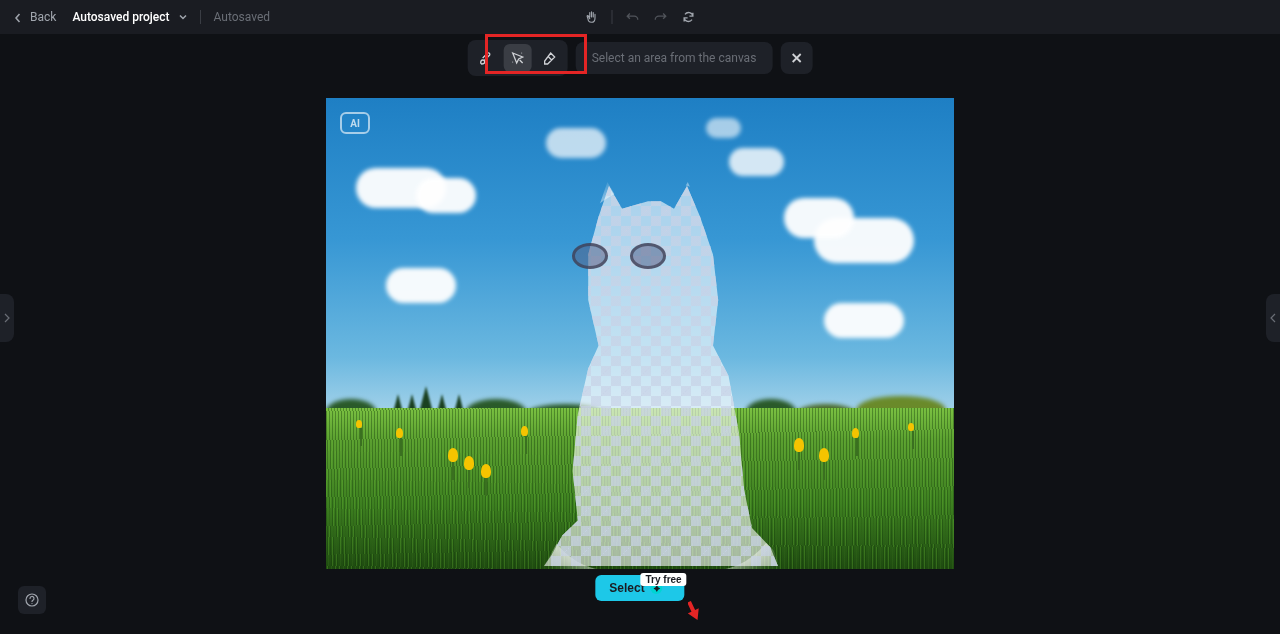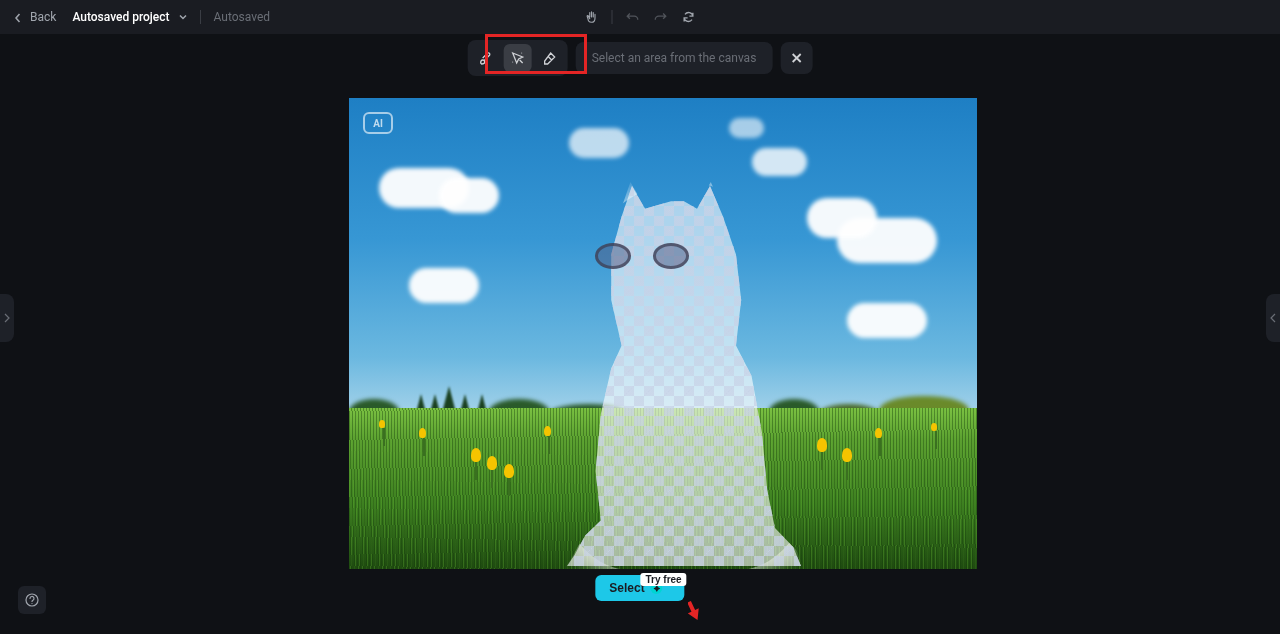--- a/index.html
+++ b/index.html
@@ -135,21 +135,20 @@
       left: 50%;
       transform: translateX(-50%);
       width: 628px;
       height: 471px;
     }
     .canvas {
       width: 100%;
       height: 100%;
       position: relative;
       overflow: hidden;
-      margin-left: 23px;
     }
     
     
     .sky {
       position: absolute;
       inset: 0;
       background: linear-gradient(to bottom, #1e7fc4 0%, #3797d4 30%, #6bb8e0 55%, #a8d4ea 68%);
     }
     
     

